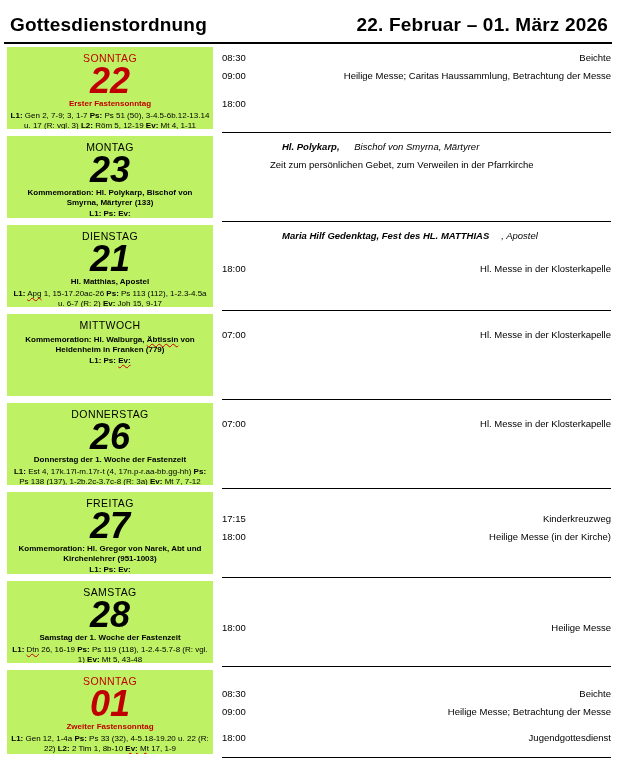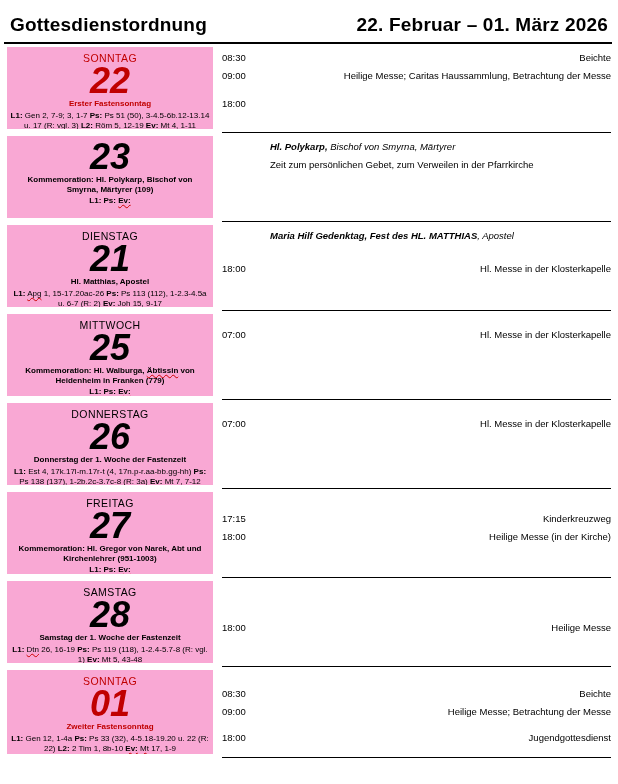--- a/index.html
+++ b/index.html
@@ -4,31 +4,31 @@
 <style>
   html,body{margin:0;padding:0;background:#fff;}
   body{width:618px;height:784px;font-family:"Liberation Sans",sans-serif;color:#000;overflow:hidden;}
   .page{width:618px;height:784px;box-sizing:border-box;}
   .header{display:flex;justify-content:space-between;align-items:flex-end;
           margin:0 6px 0 4px;padding:14px 4px 6px 6px;border-bottom:2px solid #000;}
   .h-title,.h-range{font-size:19px;font-weight:bold;letter-spacing:0.2px;}
   .rows{}
   .row{display:flex;height:89px;}
   .row:last-child{height:91px;}
-  .left{width:206px;margin:3px 0 0 7px;height:calc(100% - 7px);background:#f9a8d4;
+  .left{width:206px;margin:3px 0 0 7px;height:calc(100% - 7px);background:#bef264;
         text-align:center;box-sizing:border-box;padding:5px 2px 0 2px;overflow:hidden;}
   .right{flex:1;margin:0 7px 0 9px;border-bottom:1.5px solid #000;box-sizing:border-box;
          padding-top:5px;overflow:hidden;}
   .dayname{font-size:10.5px;letter-spacing:0.4px;line-height:13px;}
   .daynum{font-size:36px;font-weight:bold;line-height:31px;font-style:italic;}
   .subtitle{font-size:8px;font-weight:bold;line-height:9.5px;margin-top:3px;padding:0 8px;}
   .readings{font-size:8px;line-height:10px;margin-top:2px;padding:0 1px;}
   .red .dayname,.red .daynum,.red .subtitle{color:#C00000;}
   .b{font-weight:bold;}
-  .i{font-style:italic;}
+  .i{font-style:italic;margin-left:12px;}
   .sq{text-decoration:underline wavy #CC0000 1px;text-decoration-skip-ink:none;}
   .event-line{display:flex;font-size:9.5px;line-height:18px;gap:20px;}
   .time{width:48px;flex:0 0 48px;}
   .etext{flex:1;text-align:right;}
   .note-line{margin-left:48px;font-size:9.5px;line-height:18px;}
 </style>
 </head>
 <body>
 
 <div class="page">
@@ -55,22 +55,23 @@
           </div>
           <div style="height: 10px;"></div>
           <div class="event-line">
             <span class="time">18:00</span>
           </div>
         </div>
   </div>
 
   <div class="row">
     <div class="left">
+      <div class="dayname">MONTAG</div>
       <div class="daynum">23</div>
-      <div class="subtitle"><span>Kommemoration: Hl. Polykarp, Bischof von Smyrna, Märtyrer (109)</span></div>
+      <div class="subtitle"><span>Kommemoration: Hl. Polykarp, Bischof von Smyrna, Märtyrer (133)</span></div>
       <div class="readings"><span class="b">L1: Ps: </span><span class="b sq">Ev:</span></div>
     </div>
     <div class="right" style="padding-top: 5px;">
           <div class="note-line"><span class="b i">Hl. Polykarp,</span><span class="i"> Bischof von Smyrna, Märtyrer</span></div>
           <div class="note-line"><span>Zeit zum persönlichen Gebet, zum Verweilen in der Pfarrkirche</span></div>
         </div>
   </div>
 
   <div class="row">
     <div class="left">
@@ -85,21 +86,20 @@
           <div class="event-line">
             <span class="time">18:00</span>
             <span class="etext">Hl. Messe in der Klosterkapelle</span>
           </div>
         </div>
   </div>
 
   <div class="row">
     <div class="left">
       <div class="dayname">MITTWOCH</div>
-      <div class="daynum">25</div>
       <div class="subtitle"><span>Kommemoration: Hl. Walburga, </span><span class="sq">Äbtissin</span><span> von Heidenheim in Franken (779)</span></div>
       <div class="readings"><span class="b">L1: Ps: </span><span class="b sq">Ev:</span></div>
     </div>
     <div class="right" style="padding-top: 15px;">
           <div class="event-line">
             <span class="time">07:00</span>
             <span class="etext">Hl. Messe in der Klosterkapelle</span>
           </div>
         </div>
   </div>

